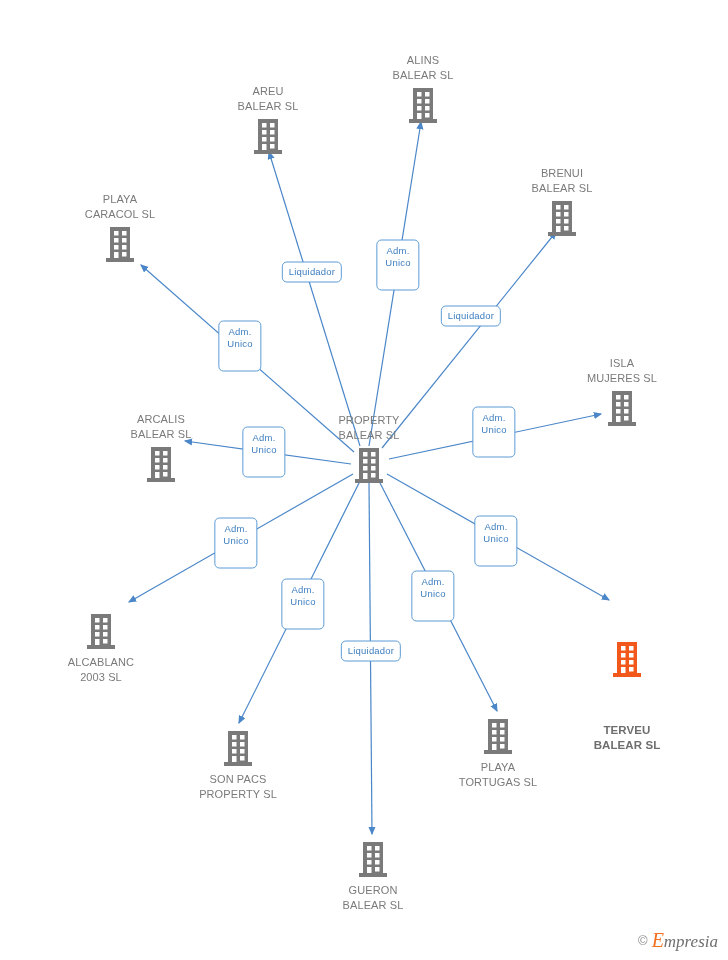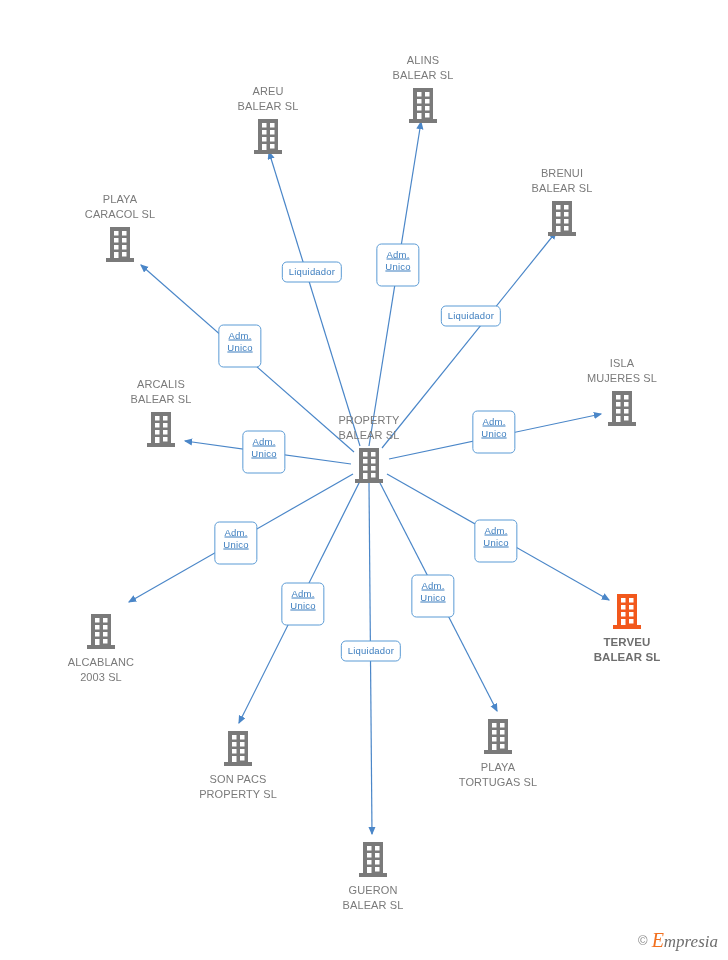--- a/index.html
+++ b/index.html
@@ -62,21 +62,21 @@
     background: #ffffff;
     color: #3d7ebf;
     font-size: 9.5px;
     line-height: 12px;
     text-align: center;
     white-space: pre-line;
     padding: 3px 6px 4px 6px;
     transform: translate(-50%, -50%);
     letter-spacing: 0.2px;
   }
-  .edge-label.two-line { padding: 4px 8px 13px 8px; text-decoration: underline; }
+  .edge-label.two-line { padding: 4px 8px 21px 8px; }
 
   #watermark {
     position: absolute;
     right: 10px;
     bottom: 8px;
     display: flex;
     align-items: center;
     gap: 4px;
     font-size: 15px;
   }
@@ -211,21 +211,21 @@
           <rect x="10" y="6" width="4.5" height="4.5" fill="#ffffff"></rect>
           <rect x="18" y="6" width="4.5" height="4.5" fill="#ffffff"></rect>
           <rect x="10" y="13" width="4.5" height="4.5" fill="#ffffff"></rect>
           <rect x="18" y="13" width="4.5" height="4.5" fill="#ffffff"></rect>
           <rect x="10" y="20" width="4.5" height="4.5" fill="#ffffff"></rect>
           <rect x="18" y="20" width="4.5" height="4.5" fill="#ffffff"></rect>
           <rect x="10" y="27" width="4.5" height="6" fill="#ffffff"></rect>
           <rect x="18" y="27" width="4.5" height="4.5" fill="#ffffff"></rect>
         </svg>
       </div>
-      <div class="node above" style="left: 161px; top: 377px;">
+      <div class="node above" style="left: 161px; top: 412px;">
         <div class="label">ARCALIS
 BALEAR SL</div>
         <svg width="32" height="38" viewBox="0 0 32 38" class="bldg">
           <path d="M6 2 h20 v31 h-20 z" fill="#7a7a7a"></path>
           <rect x="2" y="33" width="28" height="4" fill="#7a7a7a"></rect>
           <rect x="10" y="6" width="4.5" height="4.5" fill="#ffffff"></rect>
           <rect x="18" y="6" width="4.5" height="4.5" fill="#ffffff"></rect>
           <rect x="10" y="13" width="4.5" height="4.5" fill="#ffffff"></rect>
           <rect x="18" y="13" width="4.5" height="4.5" fill="#ffffff"></rect>
           <rect x="10" y="20" width="4.5" height="4.5" fill="#ffffff"></rect>
@@ -243,21 +243,21 @@
           <rect x="10" y="6" width="4.5" height="4.5" fill="#ffffff"></rect>
           <rect x="18" y="6" width="4.5" height="4.5" fill="#ffffff"></rect>
           <rect x="10" y="13" width="4.5" height="4.5" fill="#ffffff"></rect>
           <rect x="18" y="13" width="4.5" height="4.5" fill="#ffffff"></rect>
           <rect x="10" y="20" width="4.5" height="4.5" fill="#ffffff"></rect>
           <rect x="18" y="20" width="4.5" height="4.5" fill="#ffffff"></rect>
           <rect x="10" y="27" width="4.5" height="6" fill="#ffffff"></rect>
           <rect x="18" y="27" width="4.5" height="4.5" fill="#ffffff"></rect>
         </svg>
       </div>
-      <div class="node below highlight" style="left: 627px; top: 592px;">
+      <div class="node below highlight" style="left: 627px; top: 640px; gap: 40px;">
         <div class="label">TERVEU
 BALEAR SL</div>
         <svg width="32" height="38" viewBox="0 0 32 38" class="bldg">
           <path d="M6 2 h20 v31 h-20 z" fill="#f2581c"></path>
           <rect x="2" y="33" width="28" height="4" fill="#f2581c"></rect>
           <rect x="10" y="6" width="4.5" height="4.5" fill="#ffffff"></rect>
           <rect x="18" y="6" width="4.5" height="4.5" fill="#ffffff"></rect>
           <rect x="10" y="13" width="4.5" height="4.5" fill="#ffffff"></rect>
           <rect x="18" y="13" width="4.5" height="4.5" fill="#ffffff"></rect>
           <rect x="10" y="20" width="4.5" height="4.5" fill="#ffffff"></rect>

